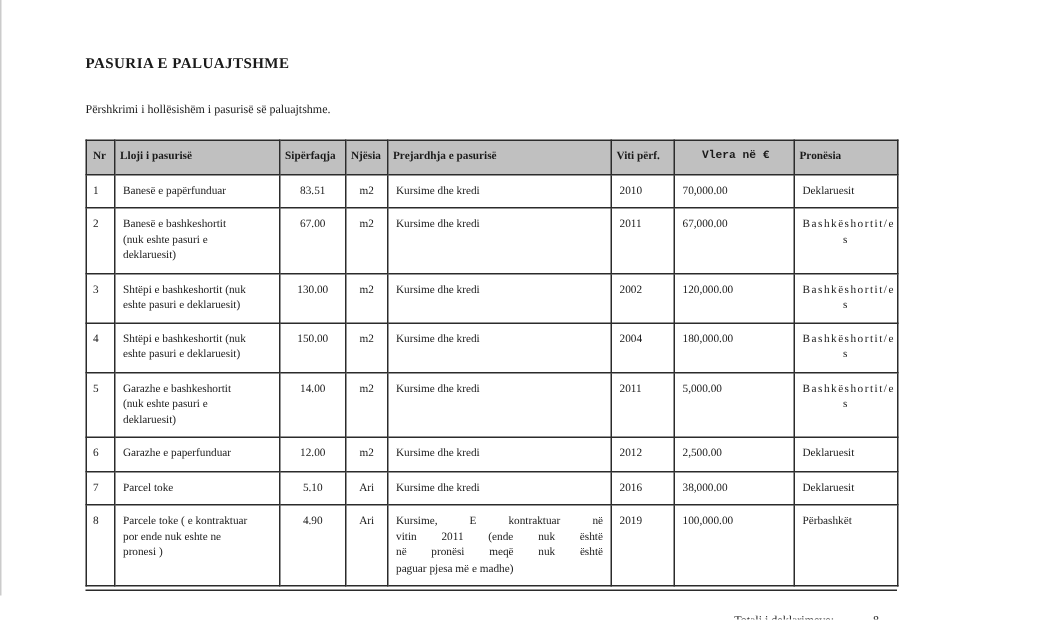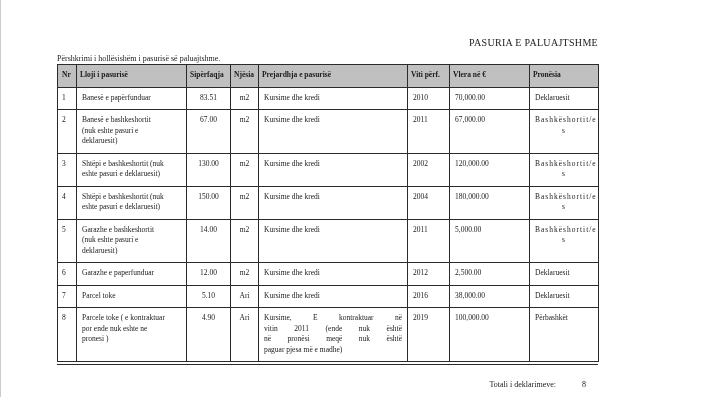--- a/index.html
+++ b/index.html
@@ -13,29 +13,29 @@
   }
   .edge-line {
     position: absolute; left: 0; top: 0;
     width: 1px; height: 397px;
     background: #cbcbcb;
   }
   .content {
     position: absolute; left: 57px; top: 37px; width: 541px;
   }
   .title {
-    text-align: right;
-    font-weight: normal;
+    text-align: left;
+    font-weight: bold;
     font-size: 10px;
     letter-spacing: 0.3px;
-    margin-bottom: 6px;
+    margin-bottom: 20px;
   }
   .subtitle {
     font-size: 8px;
-    margin-bottom: 1px;
+    margin-bottom: 16px;
   }
   table {
     border-collapse: collapse;
     table-layout: fixed;
     width: 541px;
     border: 1.5px solid #2b2b2b;
   }
   th, td {
     border: 1px solid #2b2b2b;
     vertical-align: top;
@@ -48,21 +48,21 @@
   th {
     background: #c0c0c0;
     font-weight: bold;
     padding-left: 3px;
     padding-right: 1px;
     white-space: nowrap;
   }
   td { background: #ffffff; }
   .c-nr  { padding-left: 4px; padding-right: 1px; }
   .c-sip, .c-nje { text-align: center; margin-left: 24px; }
-  th.c-vlera { text-align: left; }
+  th.c-vlera { text-align: center; font-family: Liberation Mono, monospace; }
   .jline { text-align: justify; text-align-last: justify; }
   .spread { letter-spacing: 1px; white-space: pre; text-align: center; }
   td div { white-space: pre-wrap; }
   .bottom-rule {
     border-top: 1.5px solid #2b2b2b;
     margin-top: 2px;
     width: 541px;
   }
   .totals {
     display: flex;

